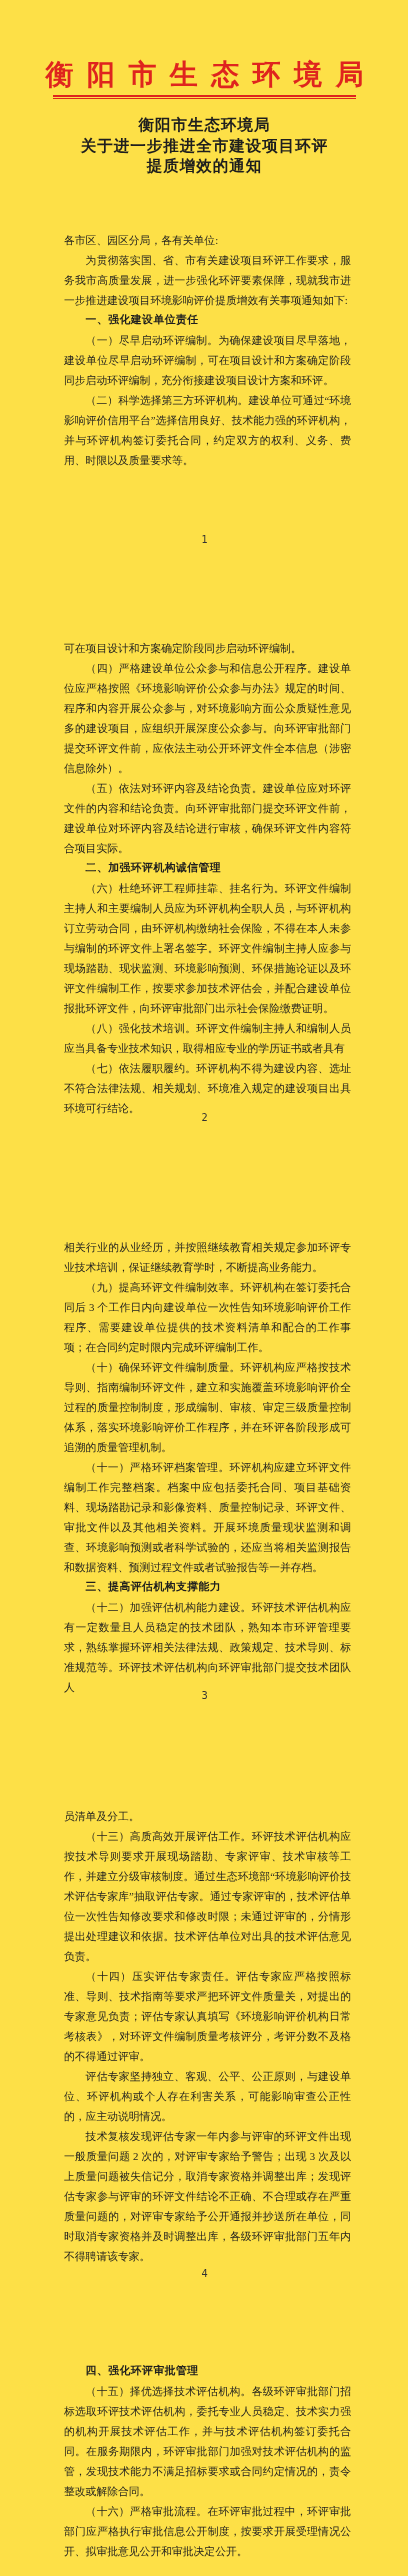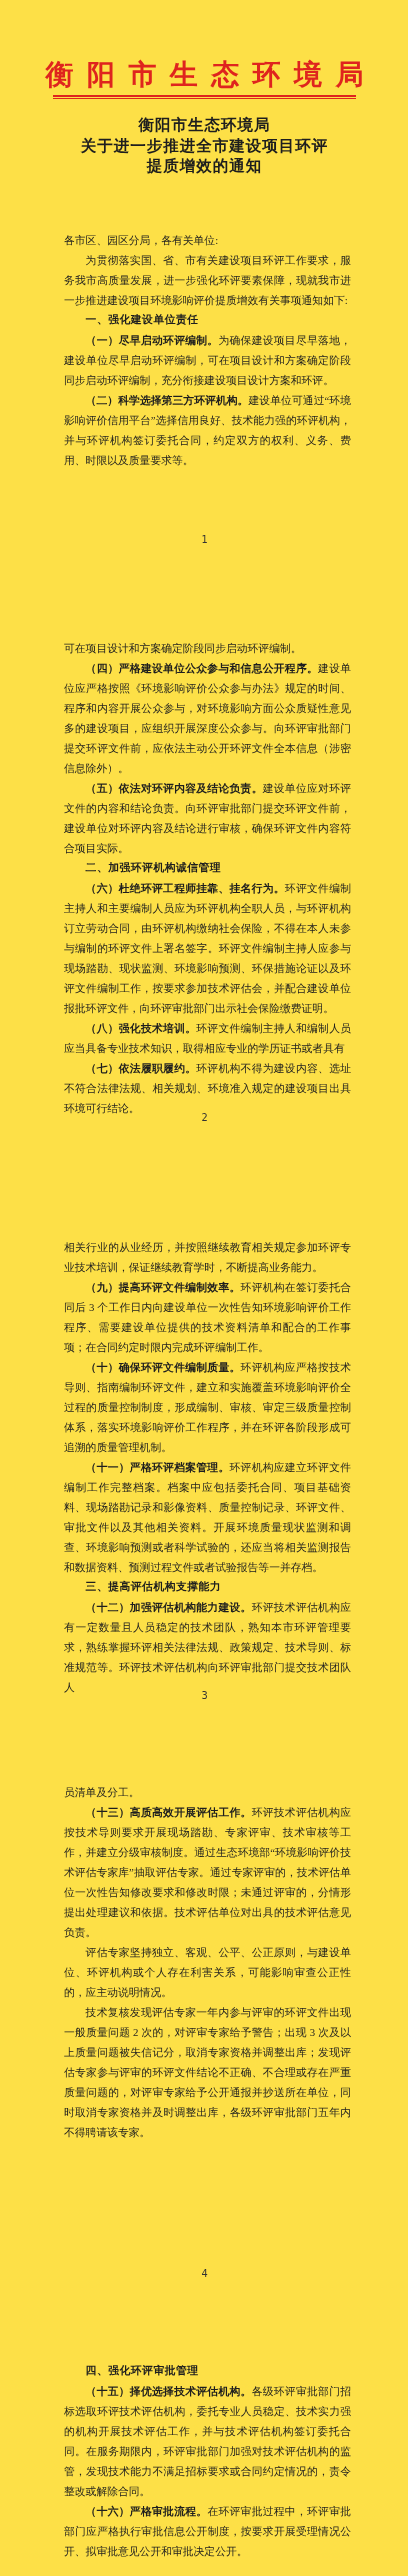--- a/index.html
+++ b/index.html
@@ -13,30 +13,30 @@
   .redrule .r1{height:1.5px;}
   .redrule .r2{height:0.5px;margin-top:1.5px;}
   .doctitle{position:absolute;top:115px;left:0;width:409px;text-align:center;
       font-size:15.5px;font-weight:bold;line-height:20.6px;letter-spacing:1px;}
   
   .content{position:absolute;left:64px;width:287px;font-size:10.8px;line-height:20px;
       text-align:justify;}
   .page1 .content{top:202px;margin-top:28px;}
   .page2 .content{top:60px;}
   .page3 .content{top:81px;}
-  .page4 .content{top:48px;}
+  .page4 .content{top:72px;}
   .page5 .content{top:49px;}
   .content p{margin:0;padding:0;}
   .p-salute{text-indent:0;}
   .p-body{text-indent:2em;}
   .p-cont{text-indent:0;}
   .p-h{text-indent:2em;font-weight:bold;font-family:Liberation Mono, monospace;
        letter-spacing:0.5px;}
   .p-item{text-indent:2em;}
-  .p-item .lead{font-weight:bold;}
+  .p-item .lead{font-weight:normal;}
   .pagenum{position:absolute;top:534px;left:0;width:100%;text-align:center;
       font-size:9.8px;color:#333;font-family:"DejaVu Sans",sans-serif;}
 </style>
 </head>
 <body>
 
 <div id="doc">
     <div class="page page1">
       <div class="letterhead" style="color: rgb(223, 36, 30);">衡阳市生态环境局</div>
       <div class="redrule">
@@ -77,20 +77,21 @@
         <p class="p-item"><span class="lead">（十一）严格环评档案管理。</span>环评机构应建立环评文件编制工作完整档案。档案中应包括委托合同、项目基础资料、现场踏勘记录和影像资料、质量控制记录、环评文件、审批文件以及其他相关资料。开展环境质量现状监测和调查、环境影响预测或者科学试验的，还应当将相关监测报告和数据资料、预测过程文件或者试验报告等一并存档。</p>
         <p class="p-h">三、提高评估机构支撑能力</p>
         <p class="p-item"><span class="lead">（十二）加强评估机构能力建设。</span>环评技术评估机构应有一定数量且人员稳定的技术团队，熟知本市环评管理要求，熟练掌握环评相关法律法规、政策规定、技术导则、标准规范等。环评技术评估机构向环评审批部门提交技术团队人</p>
       </div>
       <div class="pagenum">3</div>
     </div>
     <div class="page page4">
       <div class="content">
         <p class="p-cont">员清单及分工。</p>
         <p class="p-item"><span class="lead">（十三）高质高效开展评估工作。</span>环评技术评估机构应按技术导则要求开展现场踏勘、专家评审、技术审核等工作，并建立分级审核制度。通过生态环境部“环境影响评价技术评估专家库”抽取评估专家。通过专家评审的，技术评估单位一次性告知修改要求和修改时限；未通过评审的，分情形提出处理建议和依据。技术评估单位对出具的技术评估意见负责。</p>
+        <p class="p-item"><span class="lead">（十四）压实评估专家责任。</span>评估专家应严格按照标准、导则、技术指南等要求严把环评文件质量关，对提出的专家意见负责；评估专家认真填写《环境影响评价机构日常考核表》，对环评文件编制质量考核评分，考评分数不及格的不得通过评审。</p>
         <p class="p-body">评估专家坚持独立、客观、公平、公正原则，与建设单位、环评机构或个人存在利害关系，可能影响审查公正性的，应主动说明情况。</p>
         <p class="p-body">技术复核发现评估专家一年内参与评审的环评文件出现一般质量问题 2 次的，对评审专家给予警告；出现 3 次及以上质量问题被失信记分，取消专家资格并调整出库；发现评估专家参与评审的环评文件结论不正确、不合理或存在严重质量问题的，对评审专家给予公开通报并抄送所在单位，同时取消专家资格并及时调整出库，各级环评审批部门五年内不得聘请该专家。</p>
       </div>
       <div class="pagenum">4</div>
     </div>
     <div class="page page5">
       <div class="content">
         <p class="p-h">四、强化环评审批管理</p>
         <p class="p-item"><span class="lead">（十五）择优选择技术评估机构。</span>各级环评审批部门招标选取环评技术评估机构，委托专业人员稳定、技术实力强的机构开展技术评估工作，并与技术评估机构签订委托合同。在服务期限内，环评审批部门加强对技术评估机构的监管，发现技术能力不满足招标要求或合同约定情况的，责令整改或解除合同。</p>
         <p class="p-item"><span class="lead">（十六）严格审批流程。</span>在环评审批过程中，环评审批部门应严格执行审批信息公开制度，按要求开展受理情况公开、拟审批意见公开和审批决定公开。</p>

